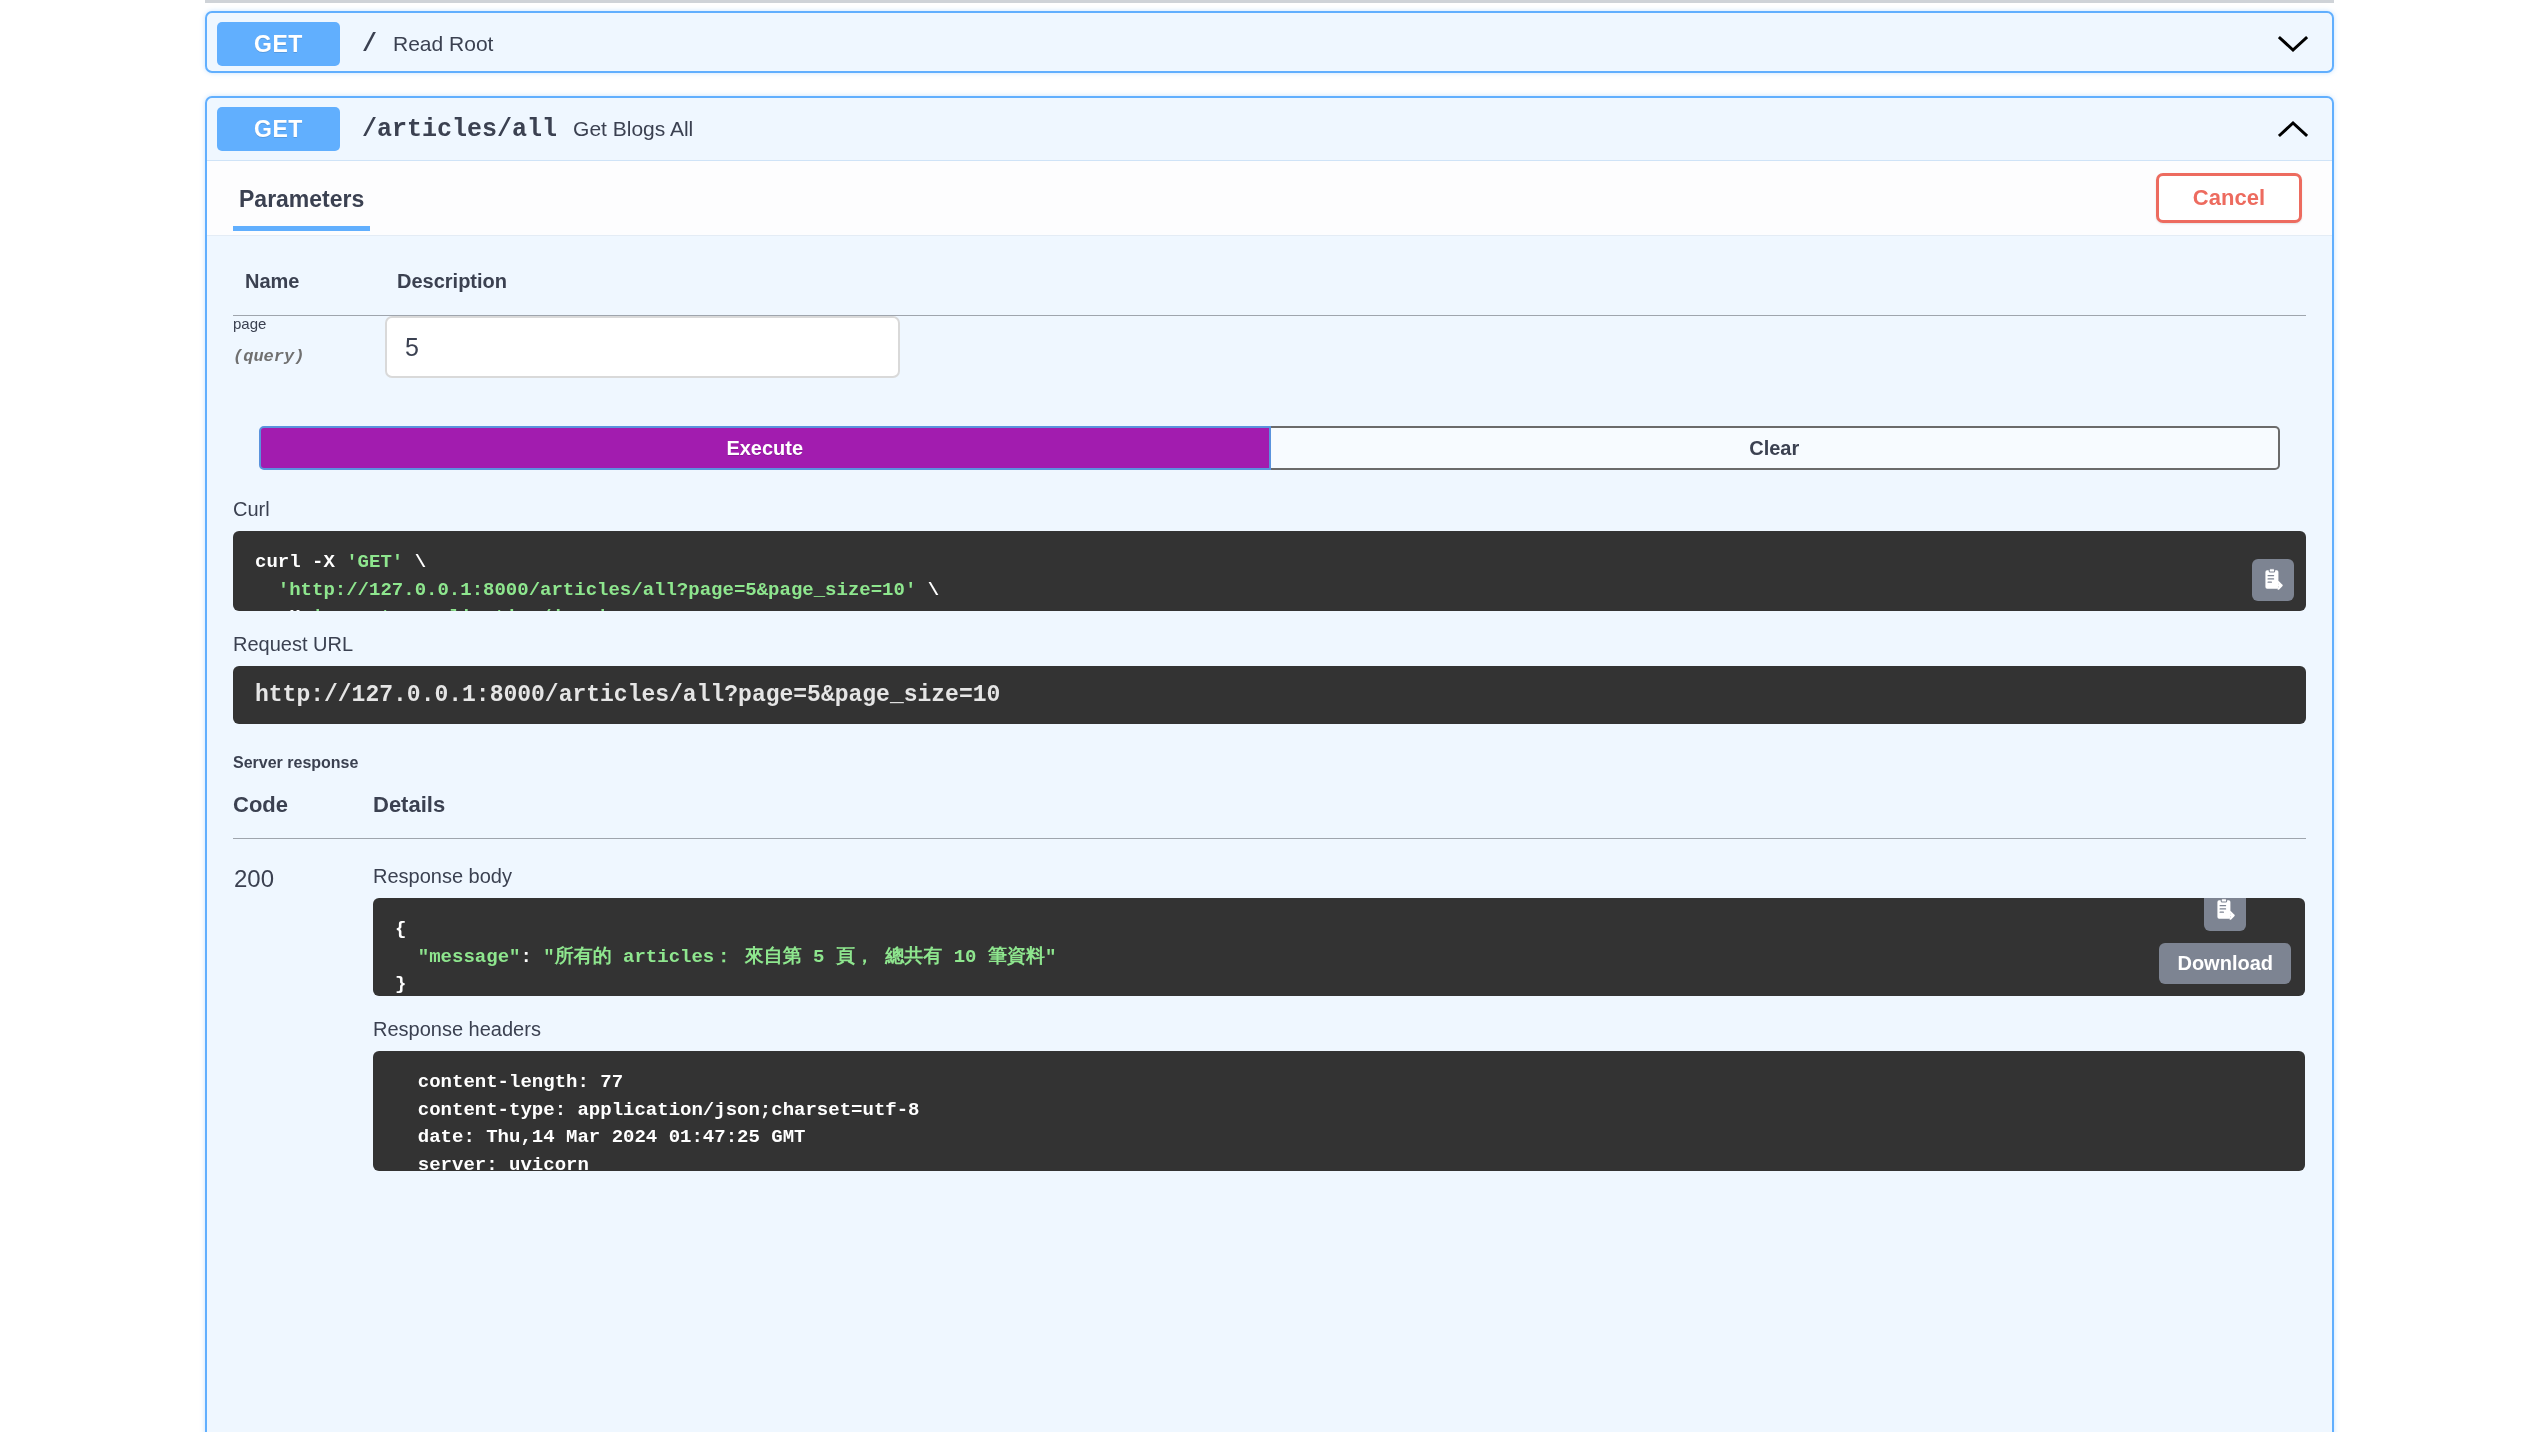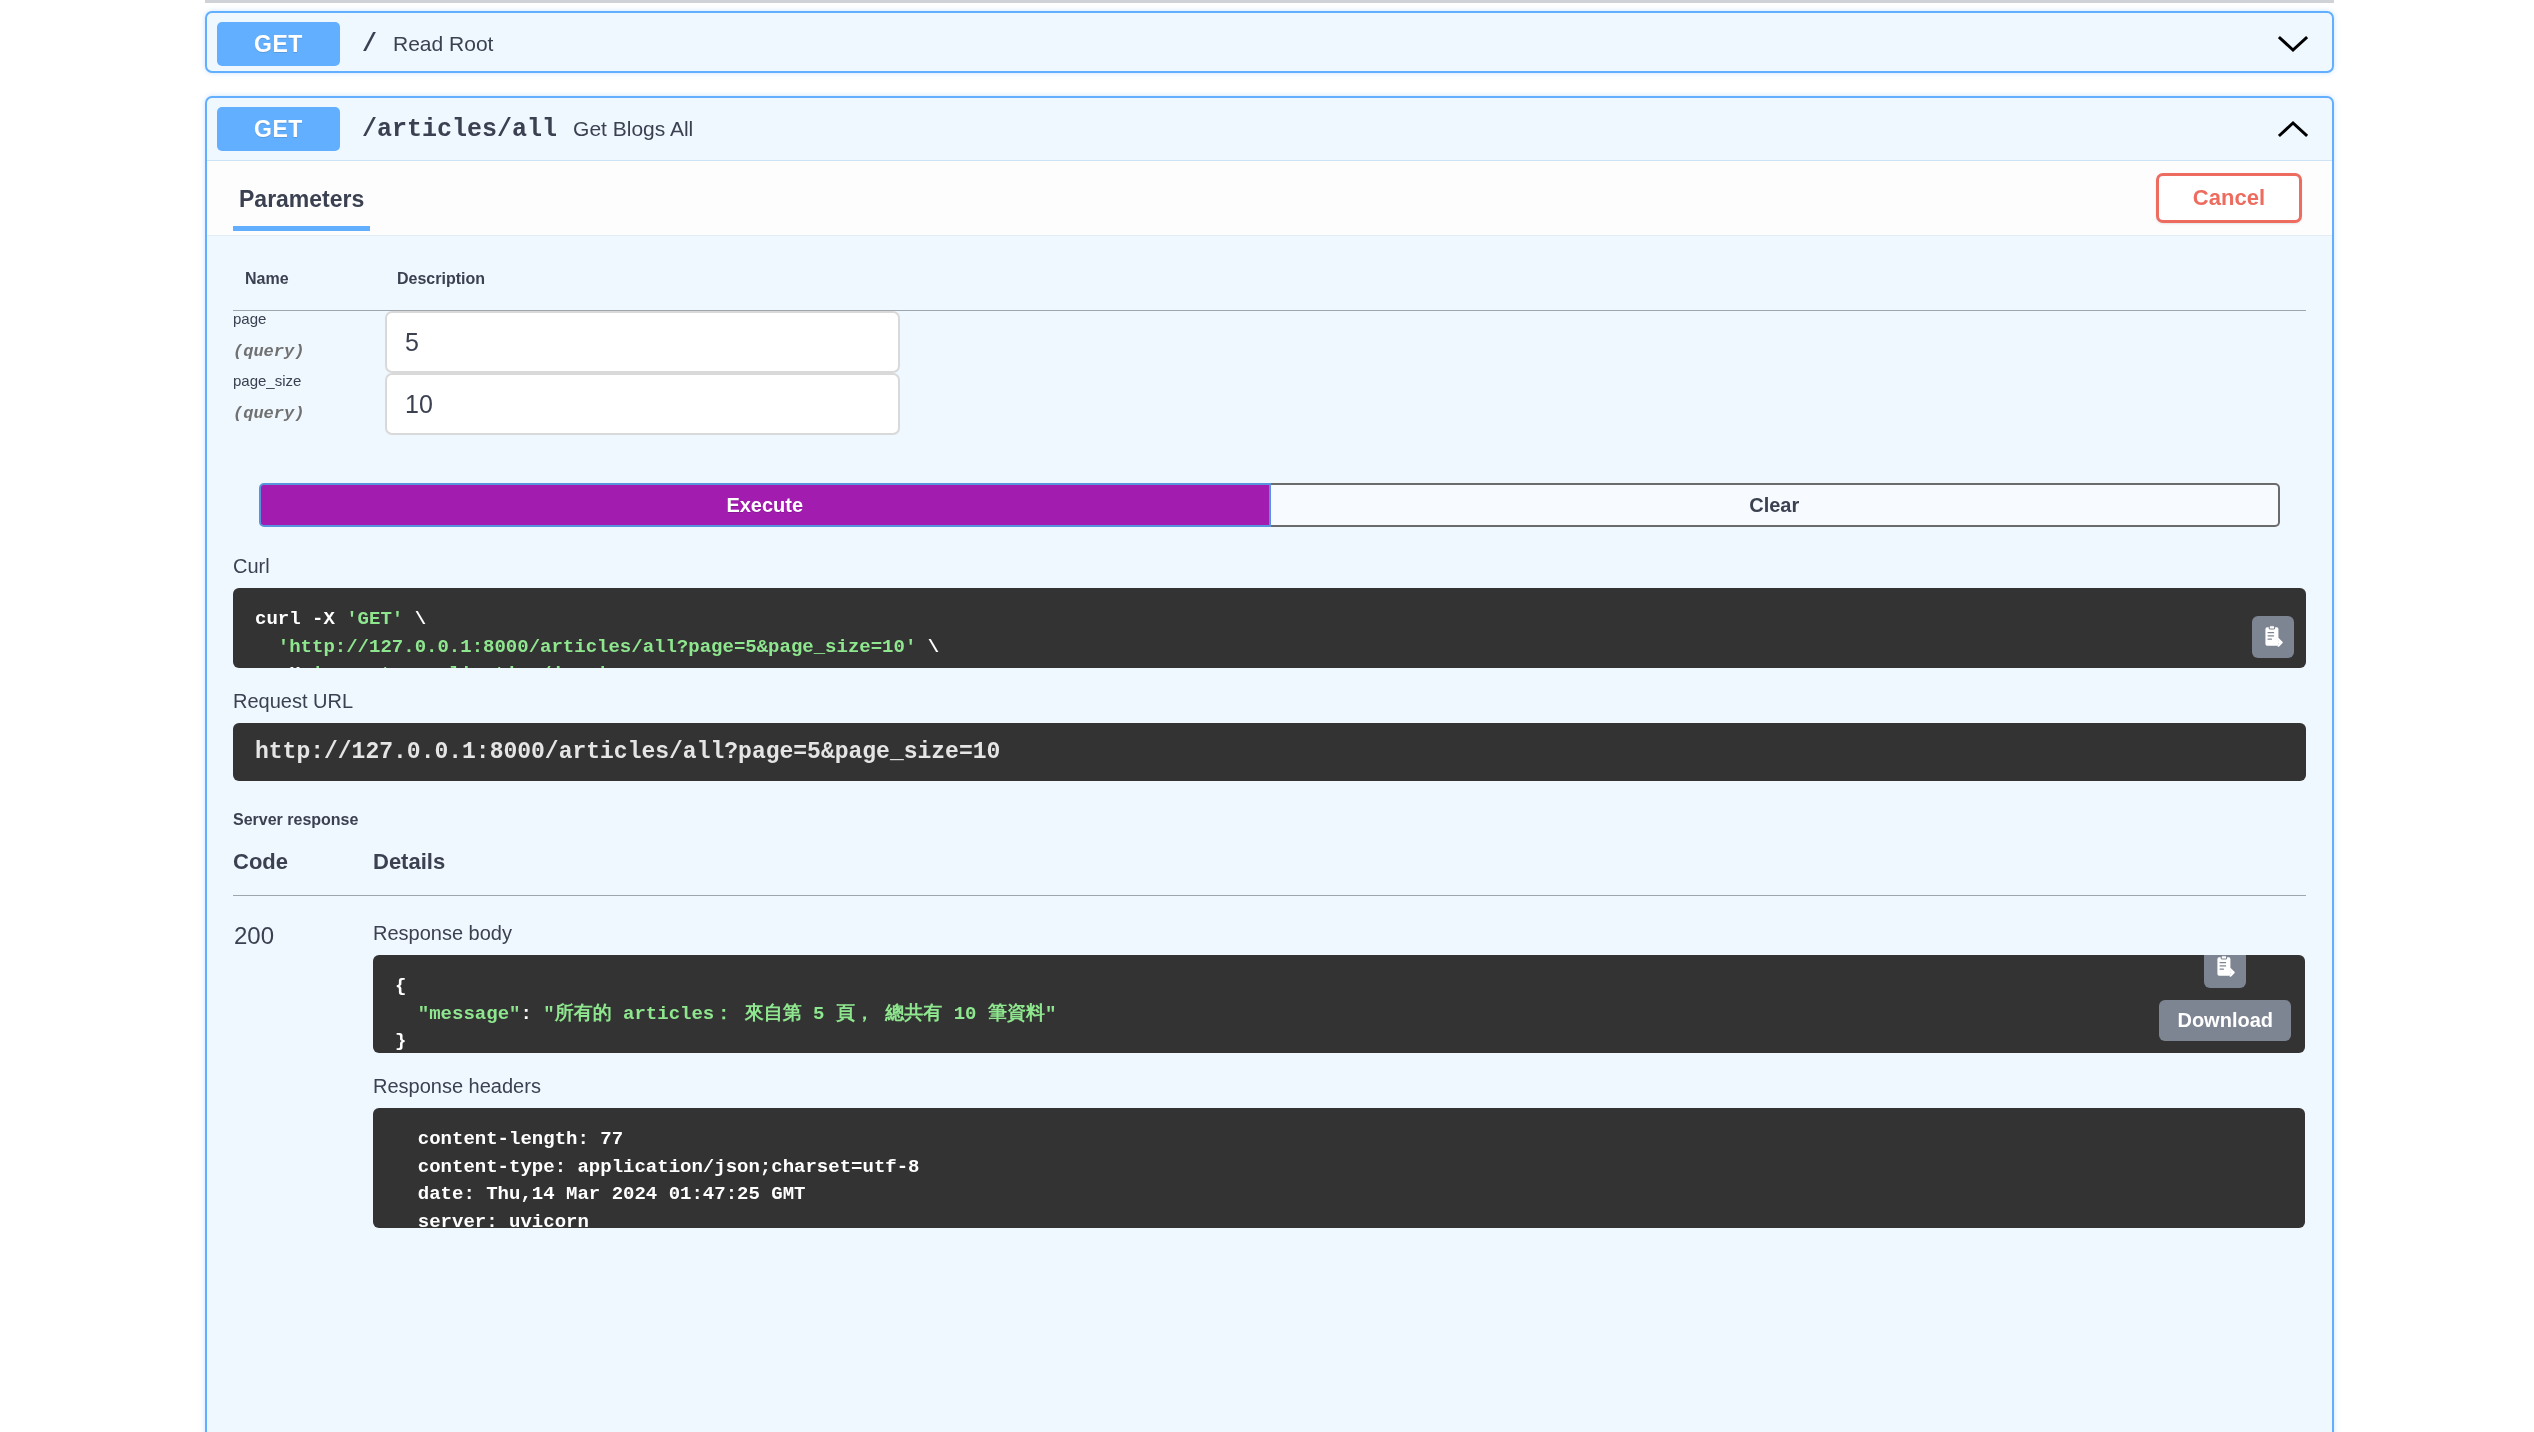--- a/index.html
+++ b/index.html
@@ -125,21 +125,21 @@
     padding: 9px 34px;
     cursor: pointer;
     box-shadow: 0 1px 2px rgba(0,0,0,.1);
   }
 
   
   .params-area { padding: 34px 26px 0 26px; }
   .ptable { width: 100%; border-collapse: collapse; }
   .ptable th {
     text-align: left;
-    font-size: 16px;
+    font-size: 20px;
     font-weight: 700;
     color: #3b4151;
     padding: 0 0 22px 0;
     border-bottom: 1px solid #9fa5ad;
   }
   .ptable th.col-name { width: 152px; padding-left: 12px; }
   .ptable th.col-desc { padding-left: 12px; }
   .ptable td { padding: 0; vertical-align: top; }
   .pname-cell { padding: 22px 0 0 12px; }
   .pname {
@@ -369,29 +369,20 @@
           <tbody>
             <tr>
               <td class="pname-cell">
                 <div class="pname">page</div>
                 <div class="ptype">(query)</div>
               </td>
               <td class="pdesc-cell">
                 <input class="pinput" type="text" value="5" style="">
               </td>
             </tr>
-            <tr>
-              <td class="pname-cell">
-                <div class="pname">page_size</div>
-                <div class="ptype">(query)</div>
-              </td>
-              <td class="pdesc-cell">
-                <input class="pinput" type="text" value="10" style="">
-              </td>
-            </tr>
           </tbody>
         </table>
 
         <div class="exec-row">
           <button class="btn-execute">Execute</button>
           <button class="btn-clear">Clear</button>
         </div>
       </div>
 
 

